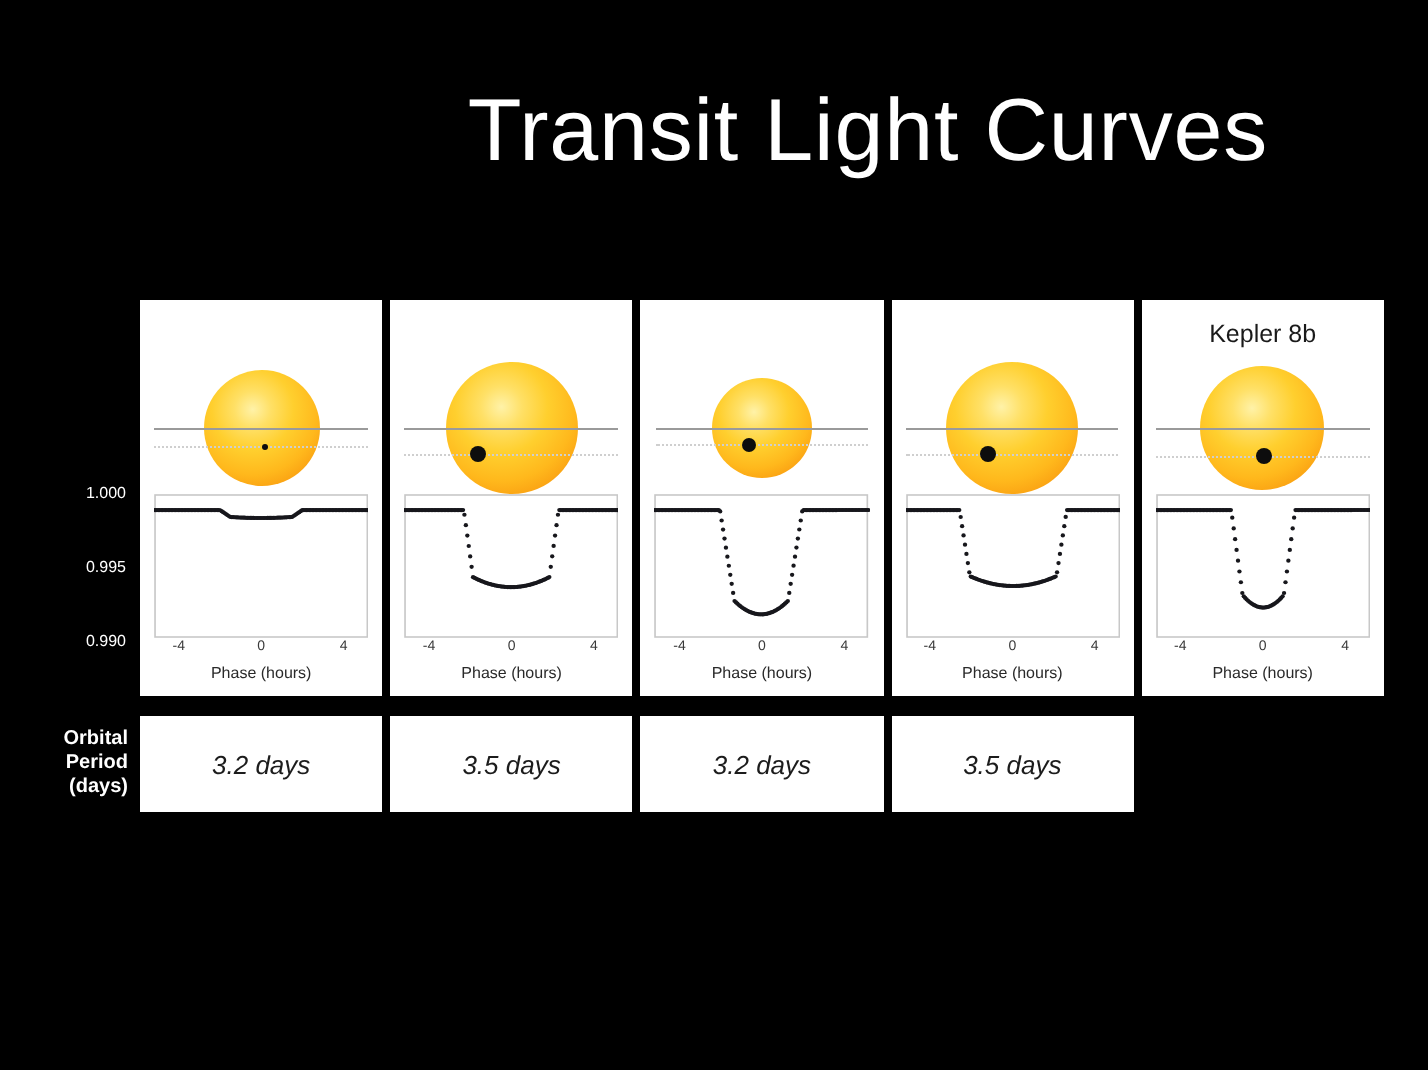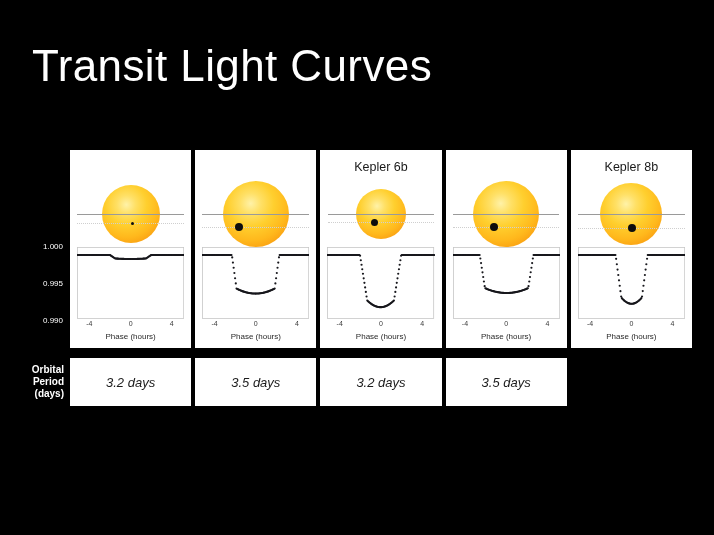--- a/index.html
+++ b/index.html
@@ -8,27 +8,26 @@
     background:#000;
     font-family:"Liberation Sans", sans-serif;
     overflow:hidden;
     position:relative;
   }
 
   
   #slide-title{
     position:absolute;
     top:44px; left:0; width:634px;
-    text-align:left;
+    text-align:right;
     color:#ffffff;
     font-size:44px;
     font-weight:300;
     letter-spacing:0.4px;
     line-height:1;
-    padding-left:32px;
   }
 
   
   #panel-grid{
     position:absolute;
     left:70px; top:150px;
     width:622px;
     display:flex;
     gap:4px;
   }
@@ -524,21 +523,20 @@
 
     <div class="xticks-row">
       <span class="xtick" style="left:11.538461538461538%;">-4</span>
       <span class="xtick" style="left:50%;">0</span>
       <span class="xtick" style="left:88.46153846153845%;">4</span>
     </div>
 
     <div class="xaxis-label">Phase (hours)</div>
   </div>
     <div class="panel">
-    <div class="panel-title">Kepler 6b</div>
 
     <div class="star-area">
       <div class="star-disk" style="width:50px;height:50px;top:11px;"></div>
       <div class="chord chord-solid" style="top:36px;"></div>
       <div class="chord chord-dotted" style="top:44px;"></div>
       <div class="planet-dot" style="width:7px;height:7px;
                   left:42%;top:40.5px;"></div>
     </div>
 
     <div class="lc-wrap">

